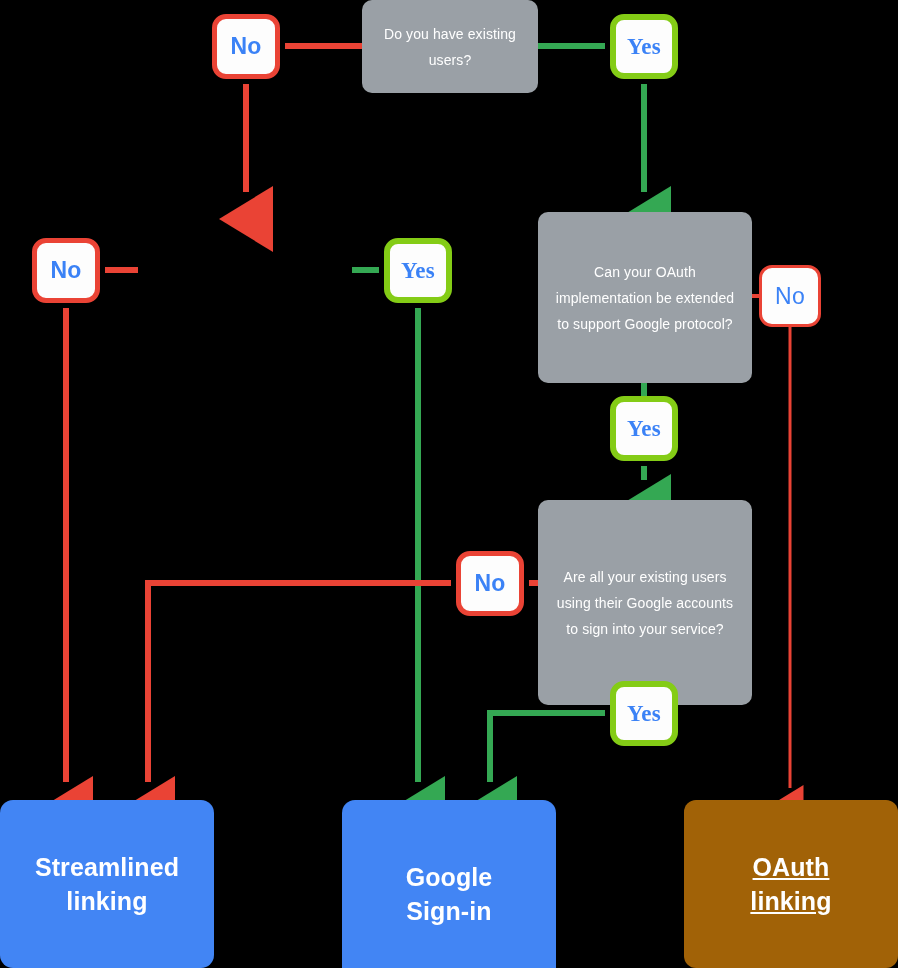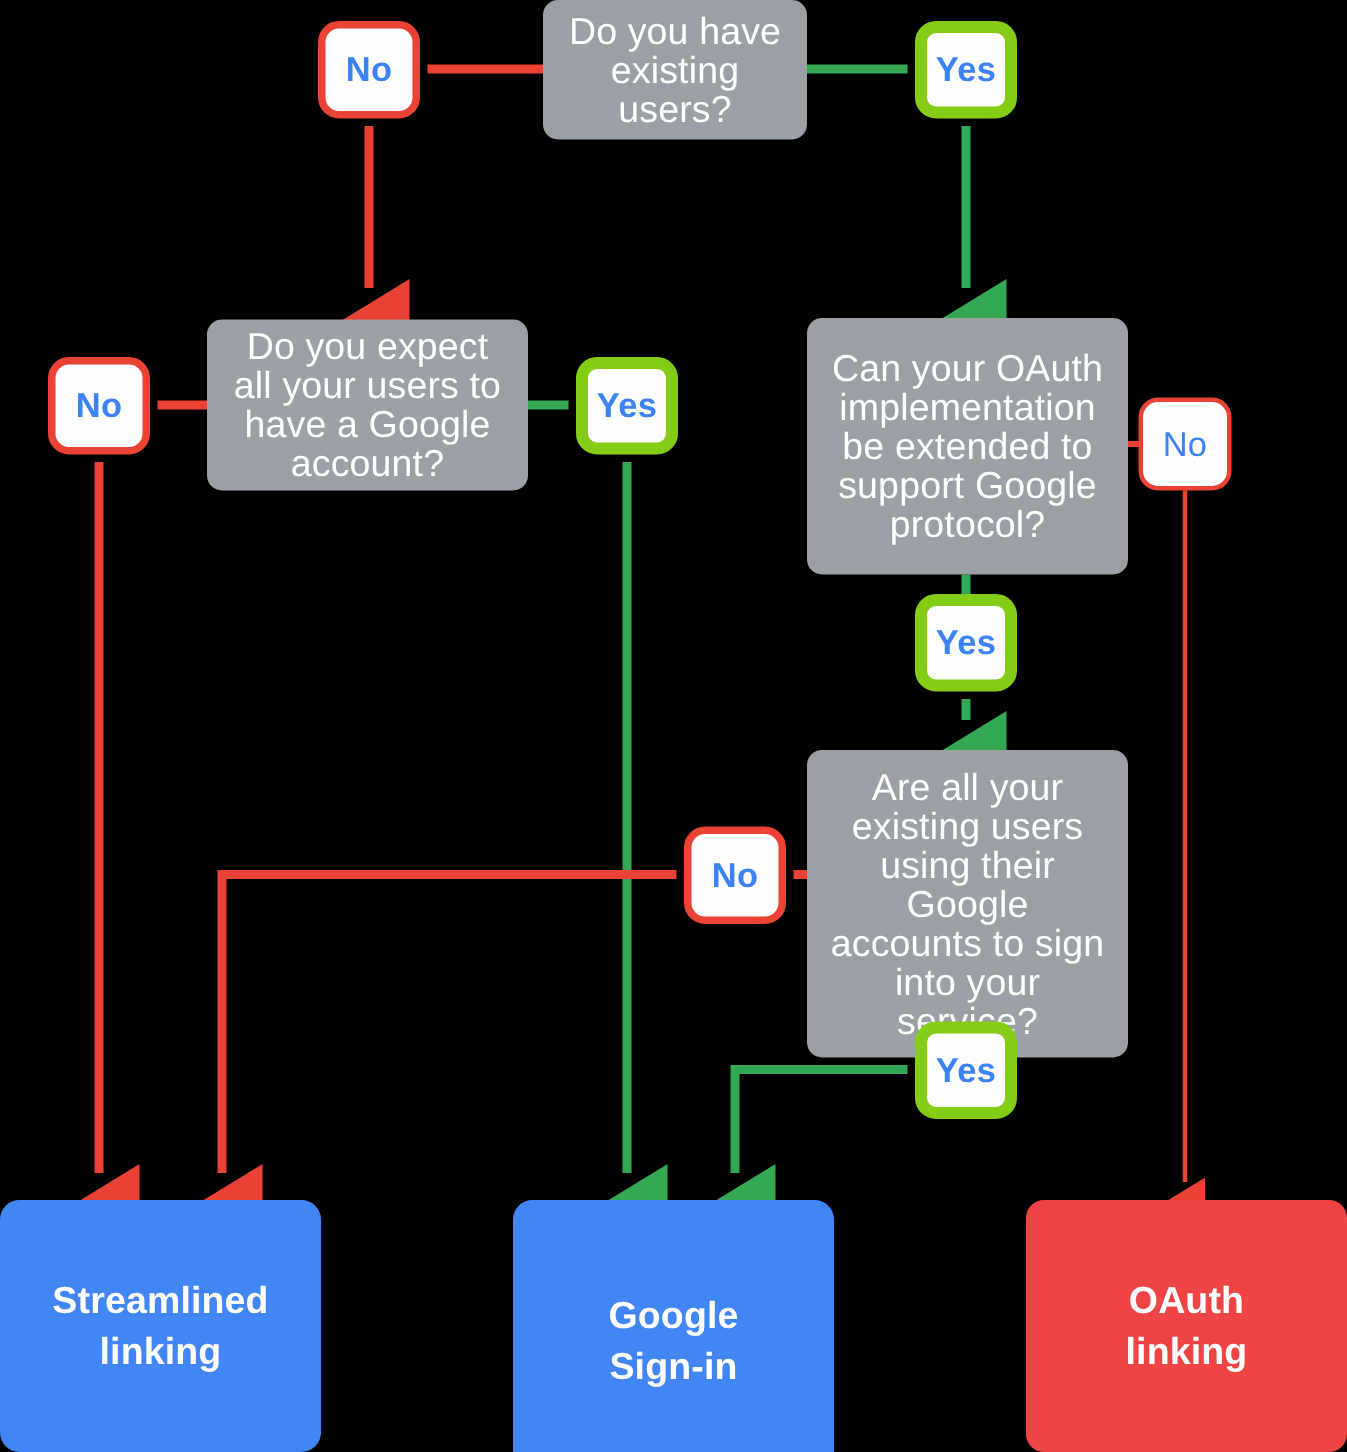--- a/index.html
+++ b/index.html
@@ -31,37 +31,38 @@
     display: flex;
     align-items: center;
     justify-content: center;
     text-align: center;
   }
   
   .question {
     background: #9aa0a6;
     border-radius: 10px;
     color: #ffffff;
-    font-size: 25px;
+    font-size: 14px;
     line-height: 26px;
     padding: 8px 14px;
     font-weight: 400;
     letter-spacing: 0.1px;
   }
   
   .pill {
     background: #fdfdfd;
     border-radius: 14px;
     font-size: 23px;
     font-weight: 700;
     color: #3b82f6;
     letter-spacing: 0.2px;
   }
   .pill.yes {
-    border: 8px solid #84cc16;
+    border: 6px solid #84cc16;
+    font-family: Liberation Serif, serif;
   }
   .pill.no {
     border: 5px solid #ea4335;
   }
   .pill.no-thin {
     border: 3px solid #ea4335;
     border-radius: 13px;
     font-weight: 400;
     font-size: 23px;
   }
@@ -72,21 +73,22 @@
     font-size: 25px;
     line-height: 34px;
     font-weight: 700;
     letter-spacing: 0.1px;
   }
   .outcome.primary {
     background: #4285f4;
     border-radius: 13px;
   }
   .outcome.secondary {
-    background: #ef4444;
+    background: #a16207;
+    text-decoration: underline;
   }
   .outcome-label {
     display: block;
   }
 </style>
 </head>
 <body>
 
 <div id="flow-root">
 
@@ -130,23 +132,20 @@
 
     <path d="M 644 671 L 644 686" stroke="#34a853" stroke-width="6" fill="none"></path>
 
     <path d="M 605 713 L 490 713 L 490 782" stroke="#34a853" stroke-width="6" fill="none" marker-end="url(#arrow-green)"></path>
   </svg>
 
   <div class="node question" style="left:362px; top:0px; width:176px; height:93px;">
     <span>Do you have existing users?</span>
   </div>
 
-  <div class="node question" style="left:138px; top:213px; width:214px; height:114px;">
-    <span>Do you expect all your users to have a Google account?</span>
-  </div>
 
   <div class="node question" style="left:538px; top:212px; width:214px; height:171px;">
     <span>Can your OAuth implementation be extended to support Google protocol?</span>
   </div>
 
   <div class="node question" style="left:538px; top:500px; width:214px; height:205px;">
     <span>Are all your existing users using their Google accounts to sign into your service?</span>
   </div>
 
   <div class="node pill no" style="left:212px; top:14px; width:68px; height:65px;">

